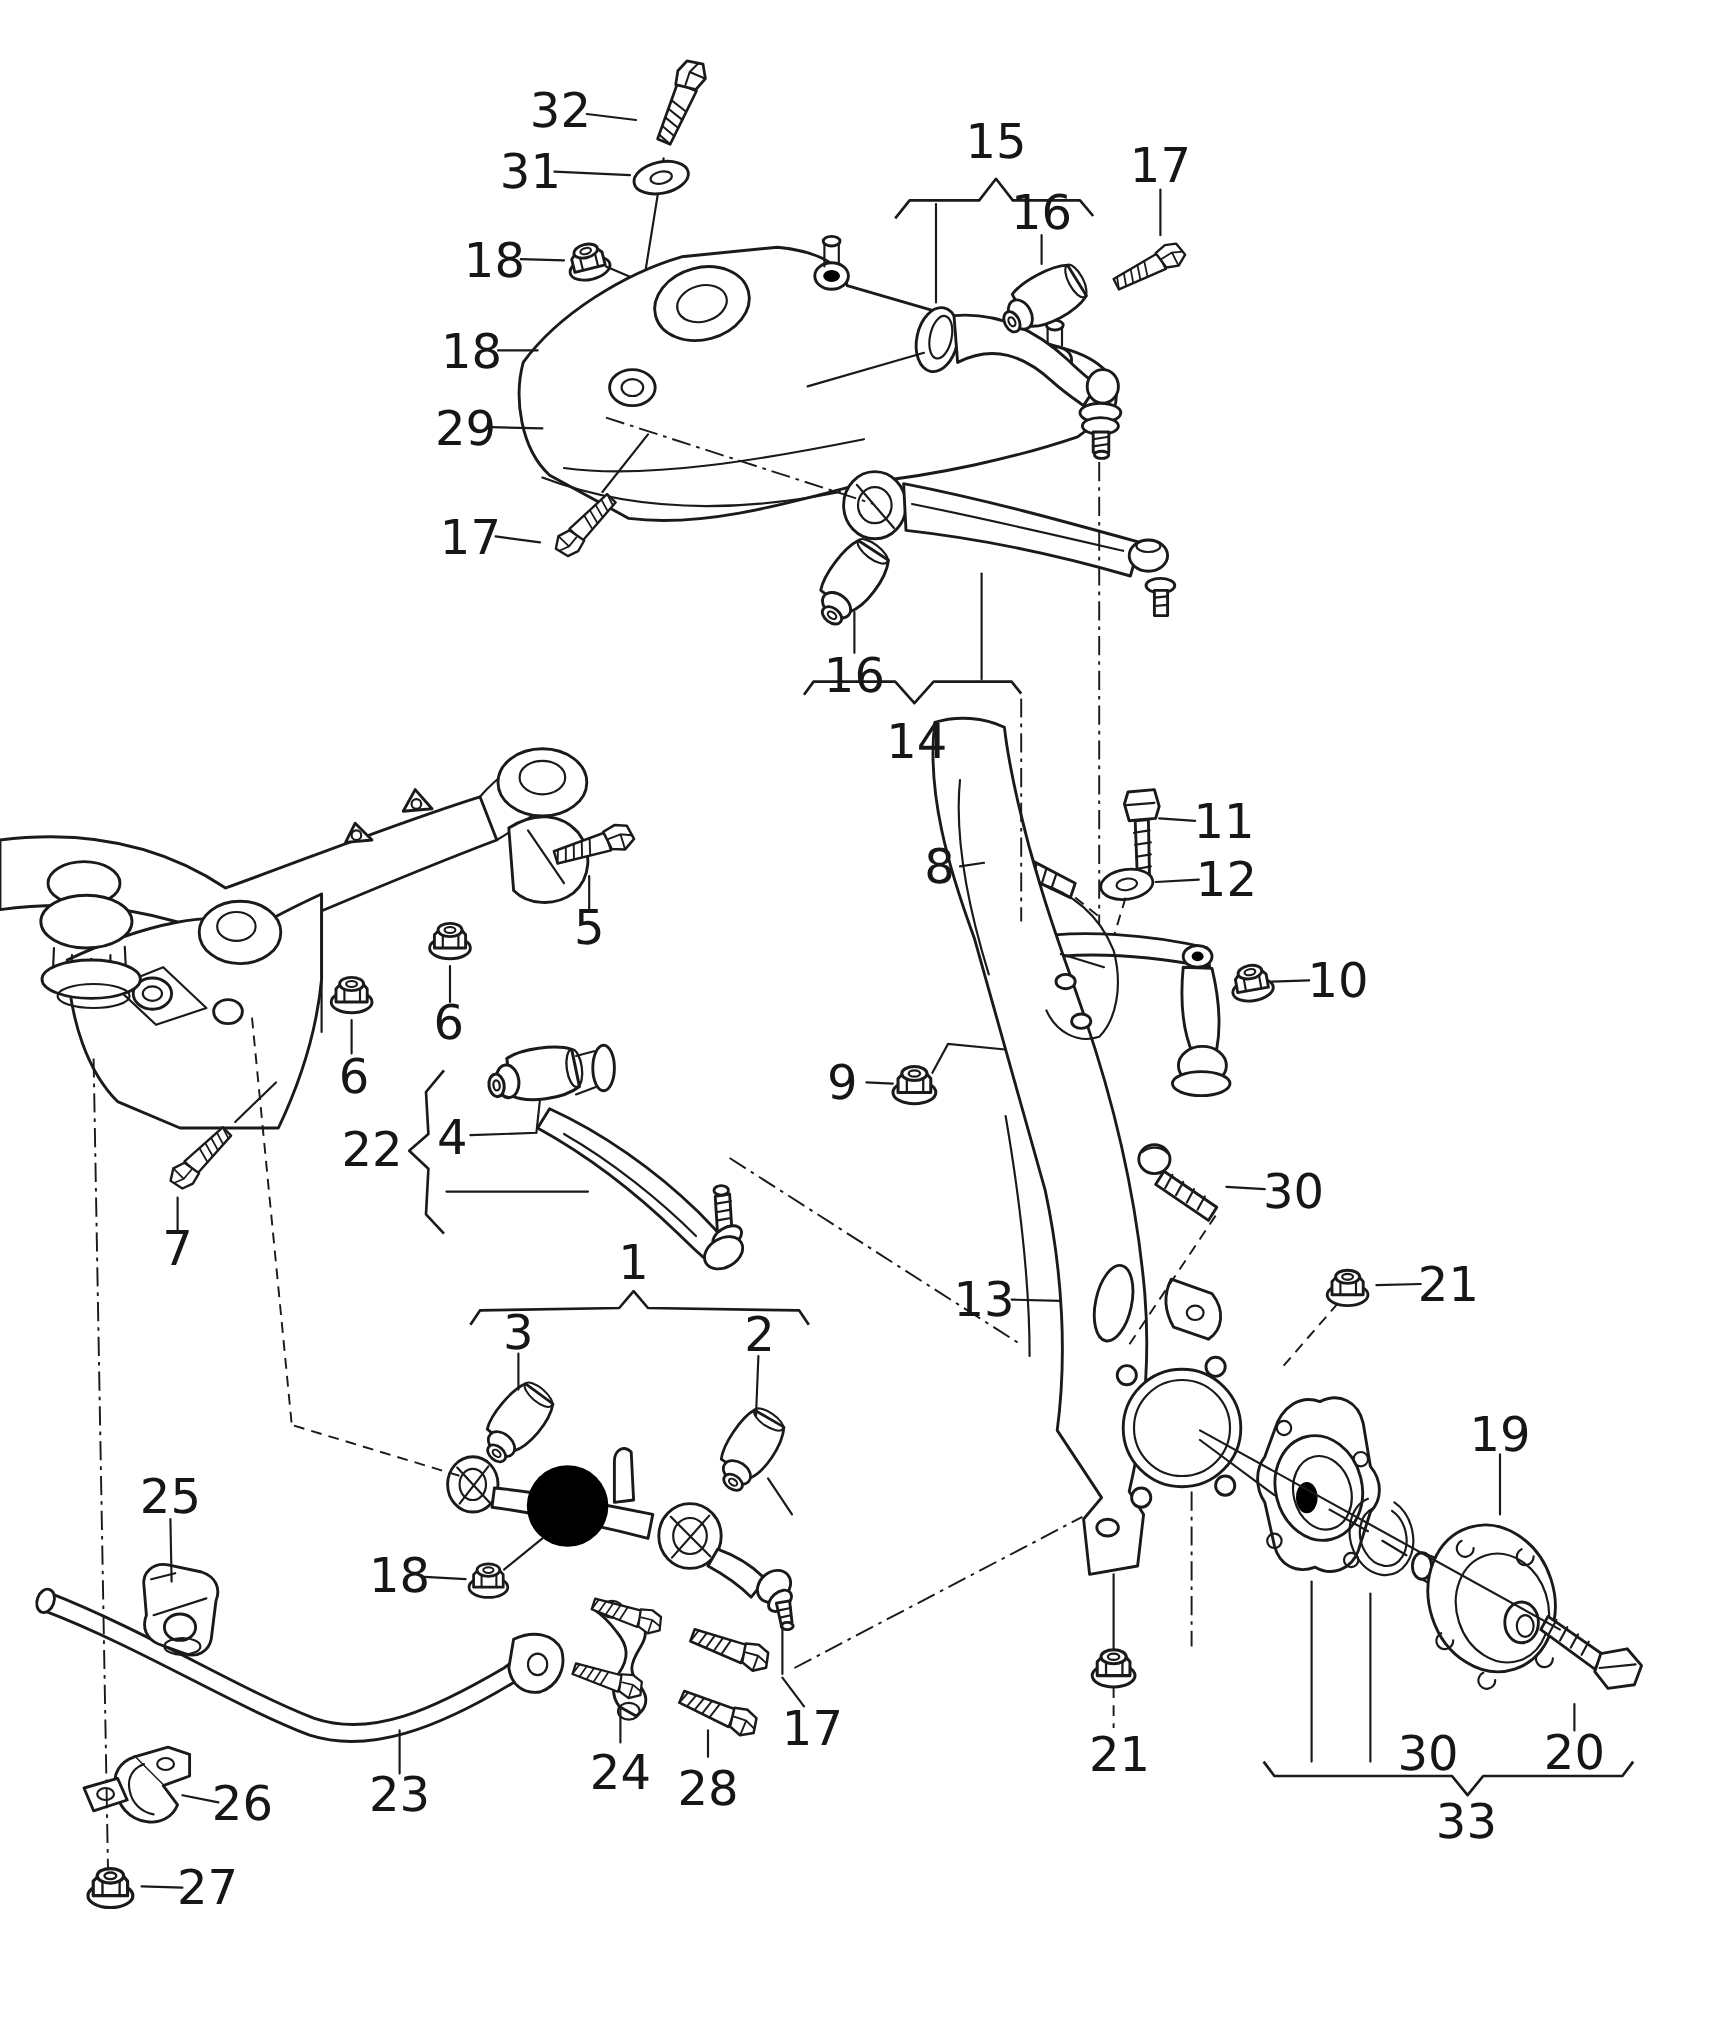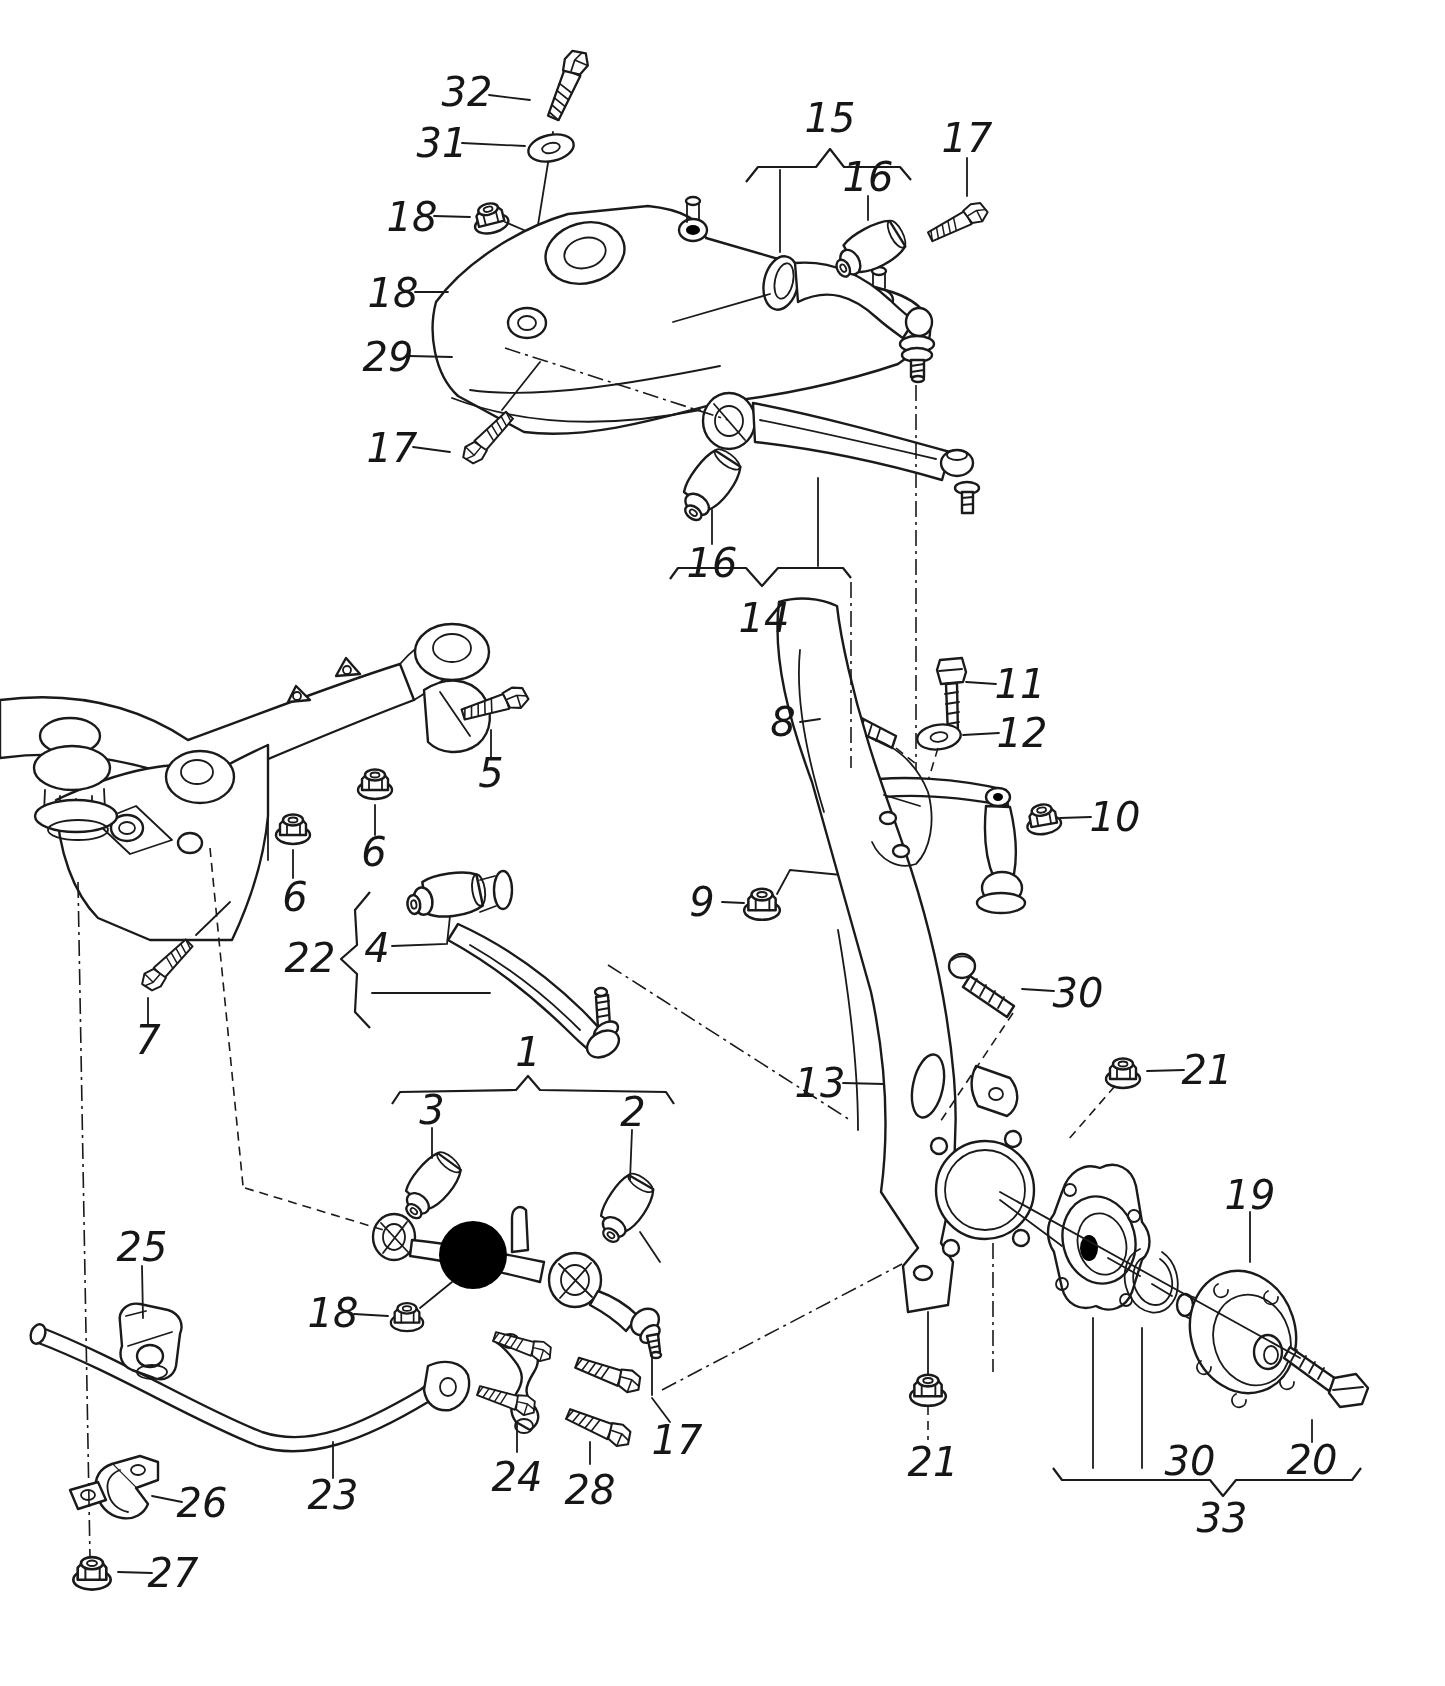--- a/index.html
+++ b/index.html
@@ -1,16 +1,16 @@
 <!DOCTYPE html>
 <html><head>
 <meta charset="utf-8">
 <style>
   html,body{margin:0;padding:0;background:#ffffff;}
-  .stage{position:relative;width:1445px;height:1686px;background:#ffffff;overflow:hidden;font-style:italic;}
+  .stage{position:relative;width:1445px;height:1686px;background:#ffffff;overflow:hidden;}
   svg{position:absolute;inset:0;}
   .p  {fill:#ffffff;stroke:#1a1a1a;stroke-width:2.4;stroke-linejoin:round;stroke-linecap:round;}
   .p2 {fill:none;stroke:#1a1a1a;stroke-width:1.8;stroke-linejoin:round;stroke-linecap:round;}
   .ld {fill:none;stroke:#1a1a1a;stroke-width:1.8;stroke-linecap:round;}
   .br {fill:none;stroke:#1a1a1a;stroke-width:2.2;stroke-linejoin:round;}
   .ds {fill:none;stroke:#1a1a1a;stroke-width:1.6;stroke-dasharray:9 6;}
   .dd {fill:none;stroke:#1a1a1a;stroke-width:1.6;stroke-dasharray:16 5 3 5;}
   .blk{fill:#000000;stroke:none;}
   .lbl{font-family:"DejaVu Sans",sans-serif;font-size:40px;fill:#161616;text-anchor:middle;}
 </style>

